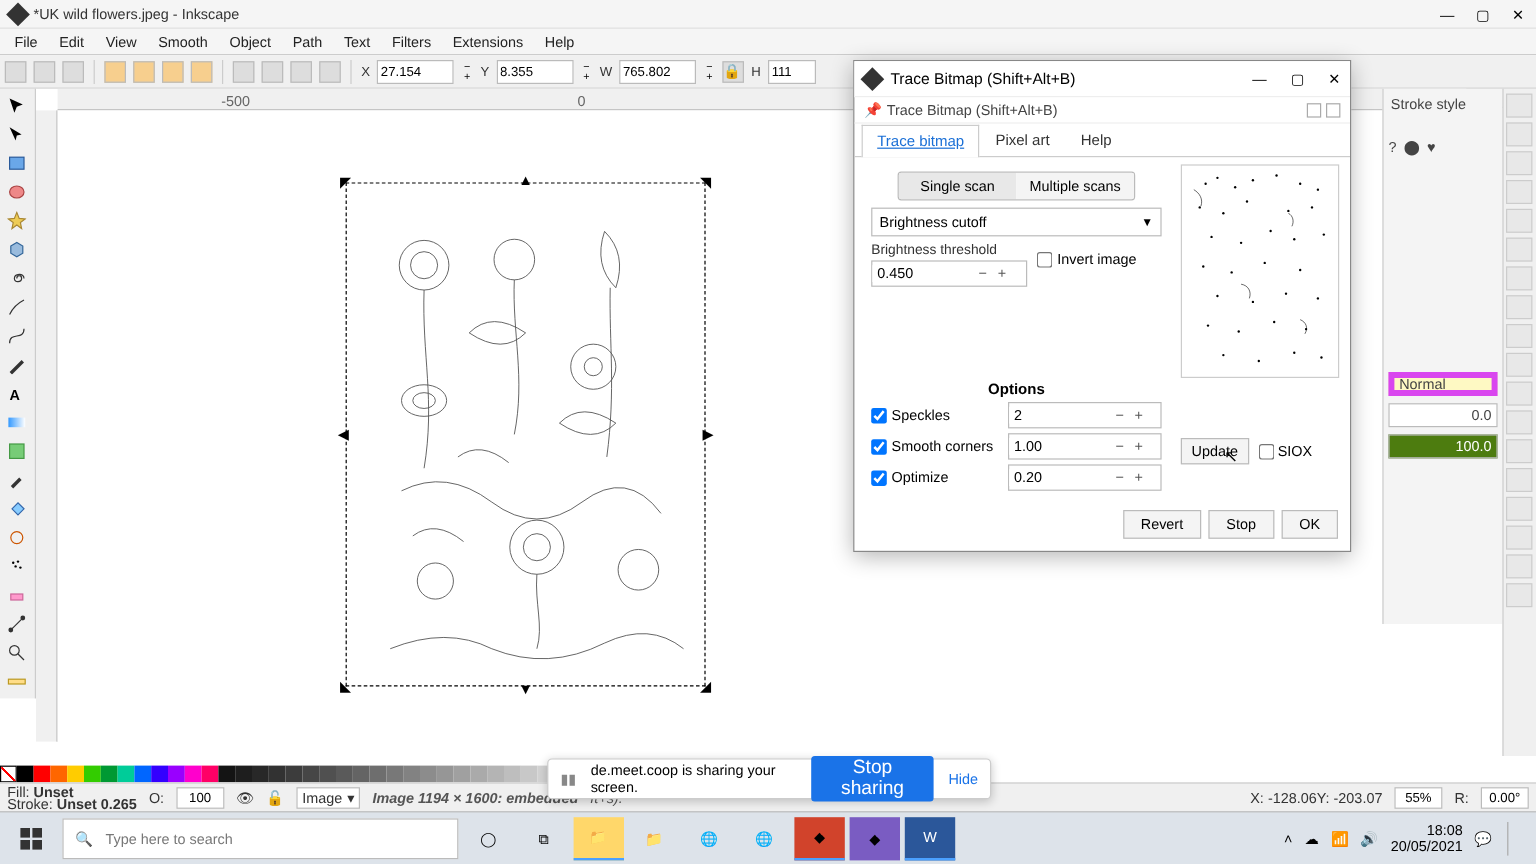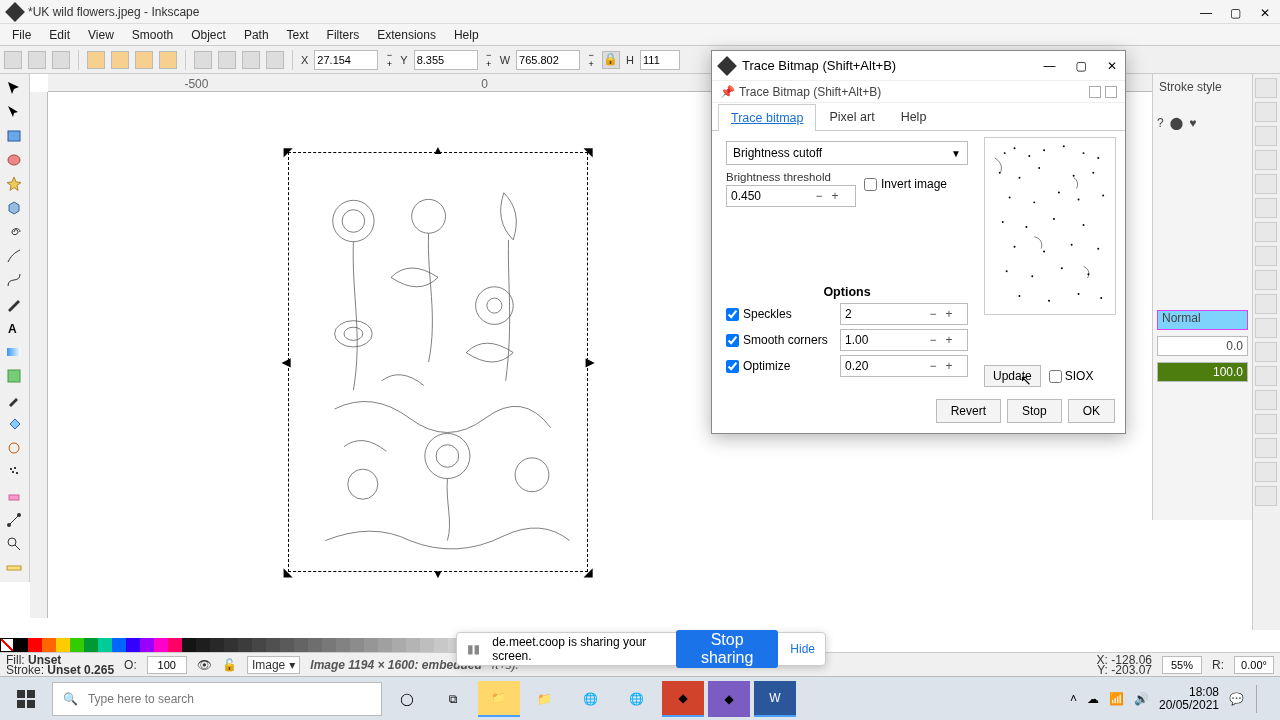--- a/index.html
+++ b/index.html
@@ -48,21 +48,21 @@
 .flower-art svg { width: 100%; height: 100%; }
 
 
 .right-strip { position: absolute; right: 0; top: 74px; width: 28px; bottom: 90px; background: #f0f0f0; border-left: 1px solid #ccc; display: flex; flex-direction: column; gap: 4px; padding: 4px 2px; }
 .right-strip .rt { width: 22px; height: 20px; background: #e8e8e8; border: 1px solid #ccc; }
 
 
 .panel-peek { position: absolute; right: 28px; top: 74px; width: 100px; bottom: 200px; background: #f4f4f4; border-left: 1px solid #ccc; padding: 4px; font-size: 11px; color: #444; }
 .panel-peek .pp-tab { padding: 2px; }
 .panel-peek .pp-help { display: flex; gap: 6px; margin-top: 20px; }
-.panel-peek .pp-blend { margin-top: 180px; border: 1px solid #d946ef; background: #7dd3fc; height: 20px; display:flex; align-items:flex-start; padding: 0 4px; }
+.panel-peek .pp-blend { margin-top: 180px; border: 5px solid #d946ef; background: #fef9c3; height: 20px; display:flex; align-items:center; padding: 0 4px; }
 .panel-peek .pp-row { margin-top: 6px; border: 1px solid #bbb; background: #fff; height: 20px; display:flex; align-items:center; justify-content:flex-end; padding: 0 4px; }
 .panel-peek .pp-row.blue { background: #4d7c0f; color: #fff; }
 
 
 .dialog { position: absolute; left: 711px; top: 50px; width: 415px; background: #fff; border: 1px solid #888; box-shadow: 0 4px 18px rgba(0,0,0,0.3); }
 .dlg-title { height: 30px; background: #fff; display: flex; align-items: center; padding: 0 8px; border-bottom: 1px solid #eee; }
 .dlg-title .dlg-logo { width: 14px; height: 14px; background: #333; transform: rotate(45deg); margin-right: 8px; }
 .dlg-title .dlg-text { flex: 1; font-size: 13px; }
 .dlg-title .dlg-btns { display: flex; gap: 20px; font-size: 13px; }
 .dlg-inner-title { height: 22px; display: flex; align-items: center; padding: 0 8px; font-size: 12px; color: #444; border-bottom: 1px solid #eee; }
@@ -105,21 +105,21 @@
 .palette .sw { width: 14px; height: 14px; }
 .palette .more { width: 14px; height: 14px; background: #eee; border:1px solid #bbb; font-size:9px; text-align:center; }
 
 
 .statusbar { position: absolute; left: 0; right: 0; bottom: 44px; height: 24px; background: #f0f0f0; display: flex; align-items: center; padding: 0 6px; gap: 10px; border-top: 1px solid #ccc; font-size: 11px; color: #333; margin-top: 44px; }
 .statusbar .fs-block { display: flex; flex-direction: column; line-height: 10px; font-size: 10px; }
 .statusbar .sb-input { width: 40px; border: 1px solid #bbb; height: 18px; font-size: 11px; text-align:center; }
 .statusbar .sb-dd { border: 1px solid #bbb; height: 18px; padding: 0 4px; background:#fff; display:flex; align-items:center; gap:4px; }
 .statusbar .sb-desc { font-style: italic; color: #555; }
 .statusbar .spacer { flex: 1; }
-.statusbar .coords { display: flex; flex-direction: column; line-height: 10px; font-size: 10px; text-align:right; }
+.statusbar .coords { display: flex; flex-direction: row; line-height: 10px; font-size: 10px; text-align:right; }
 
 
 .share-banner { position: absolute; left: 456px; top: 632px; width: 370px; height: 34px; background: #fff; border: 1px solid #ccc; border-radius: 4px; display: flex; align-items: center; padding: 0 10px; gap: 12px; box-shadow: 0 2px 8px rgba(0,0,0,0.2); font-size: 12.5px; }
 .share-banner .pause { color: #888; font-size: 12px; }
 .share-banner .stop { background: #1a73e8; color: #fff; border: none; padding: 1px 12px; border-radius: 3px; font-size: 16px; cursor:pointer; }
 .share-banner .hide { color: #1a73e8; cursor:pointer; }
 
 
 .taskbar { position: absolute; left: 0; right: 0; bottom: 0; height: 44px; background: #dde3ea; display: flex; align-items: center; padding: 0 4px; gap: 4px; border-top: 1px solid #bbb; }
 .taskbar .start { width: 44px; height: 36px; display:flex; align-items:center; justify-content:center; }
@@ -416,20 +416,24 @@
     <span class="tiny"></span>
     <span class="tiny"></span>
   </div>
   <div class="dlg-tabs">
     <div class="tab active">Trace bitmap</div>
     <div class="tab">Pixel art</div>
     <div class="tab">Help</div>
   </div>
   <div class="dlg-body">
     <div class="dlg-left">
+      <div class="scan-toggle">
+        <div class="sbtn active">Single scan</div>
+        <div class="sbtn">Multiple scans</div>
+      </div>
       <div class="dd">
         <span style="flex:1">Brightness cutoff</span>
         <span class="dd-arrow">▼</span>
       </div>
       <div class="thresh-wrap">
         <div class="thresh-block">
           <div class="lbl">Brightness threshold</div>
           <div class="spin">
             <input value="0.450" style="">
             <span class="m">−</span>

